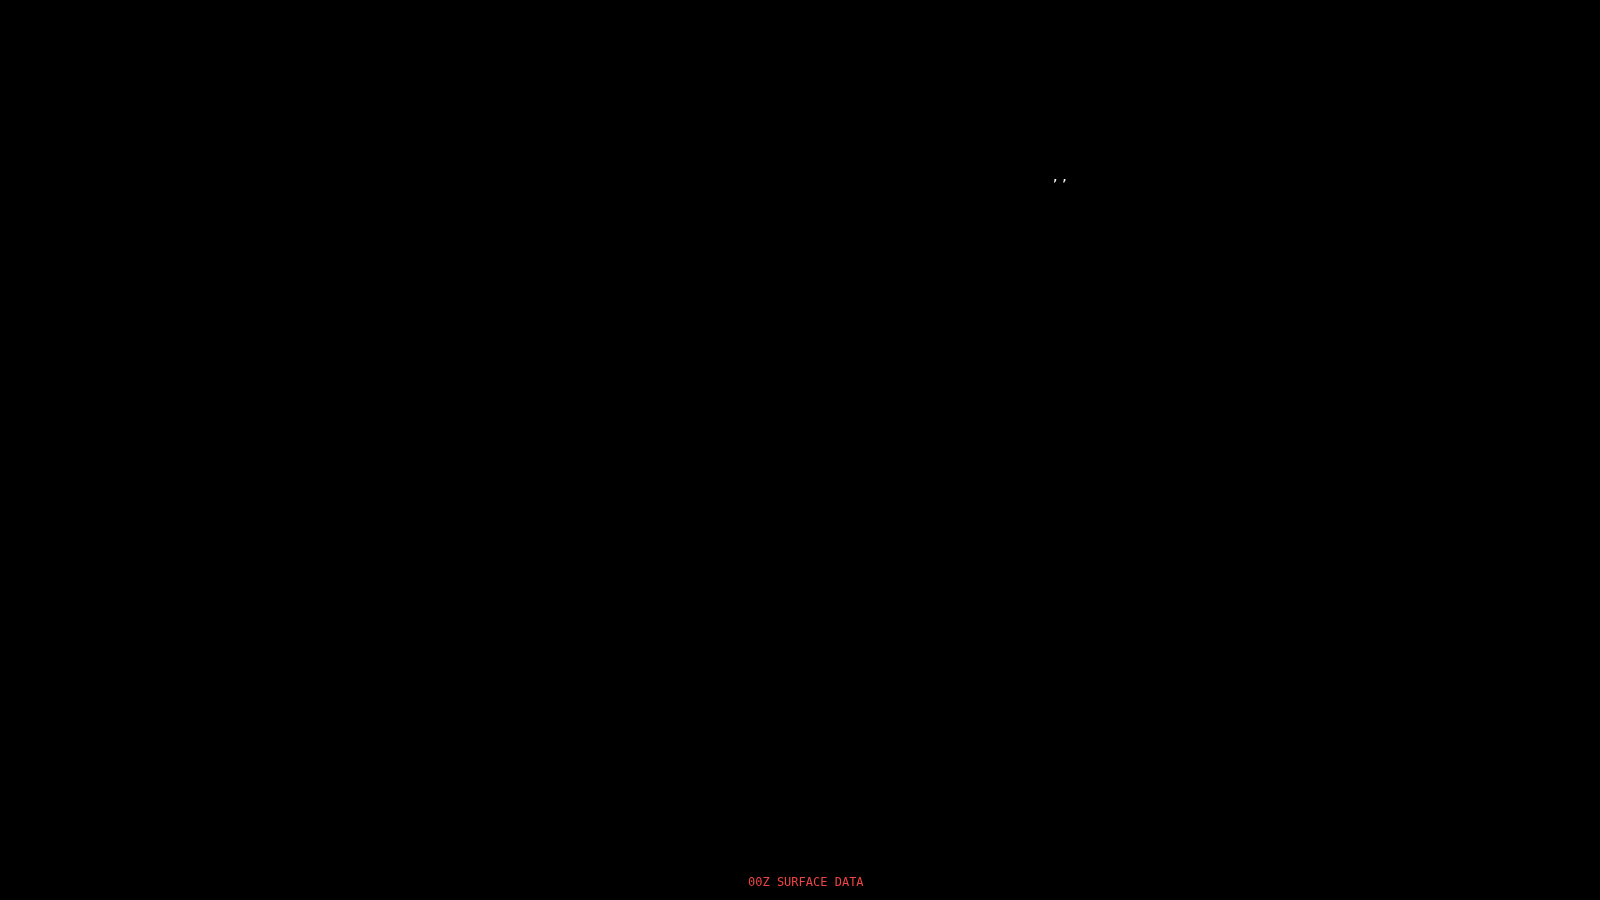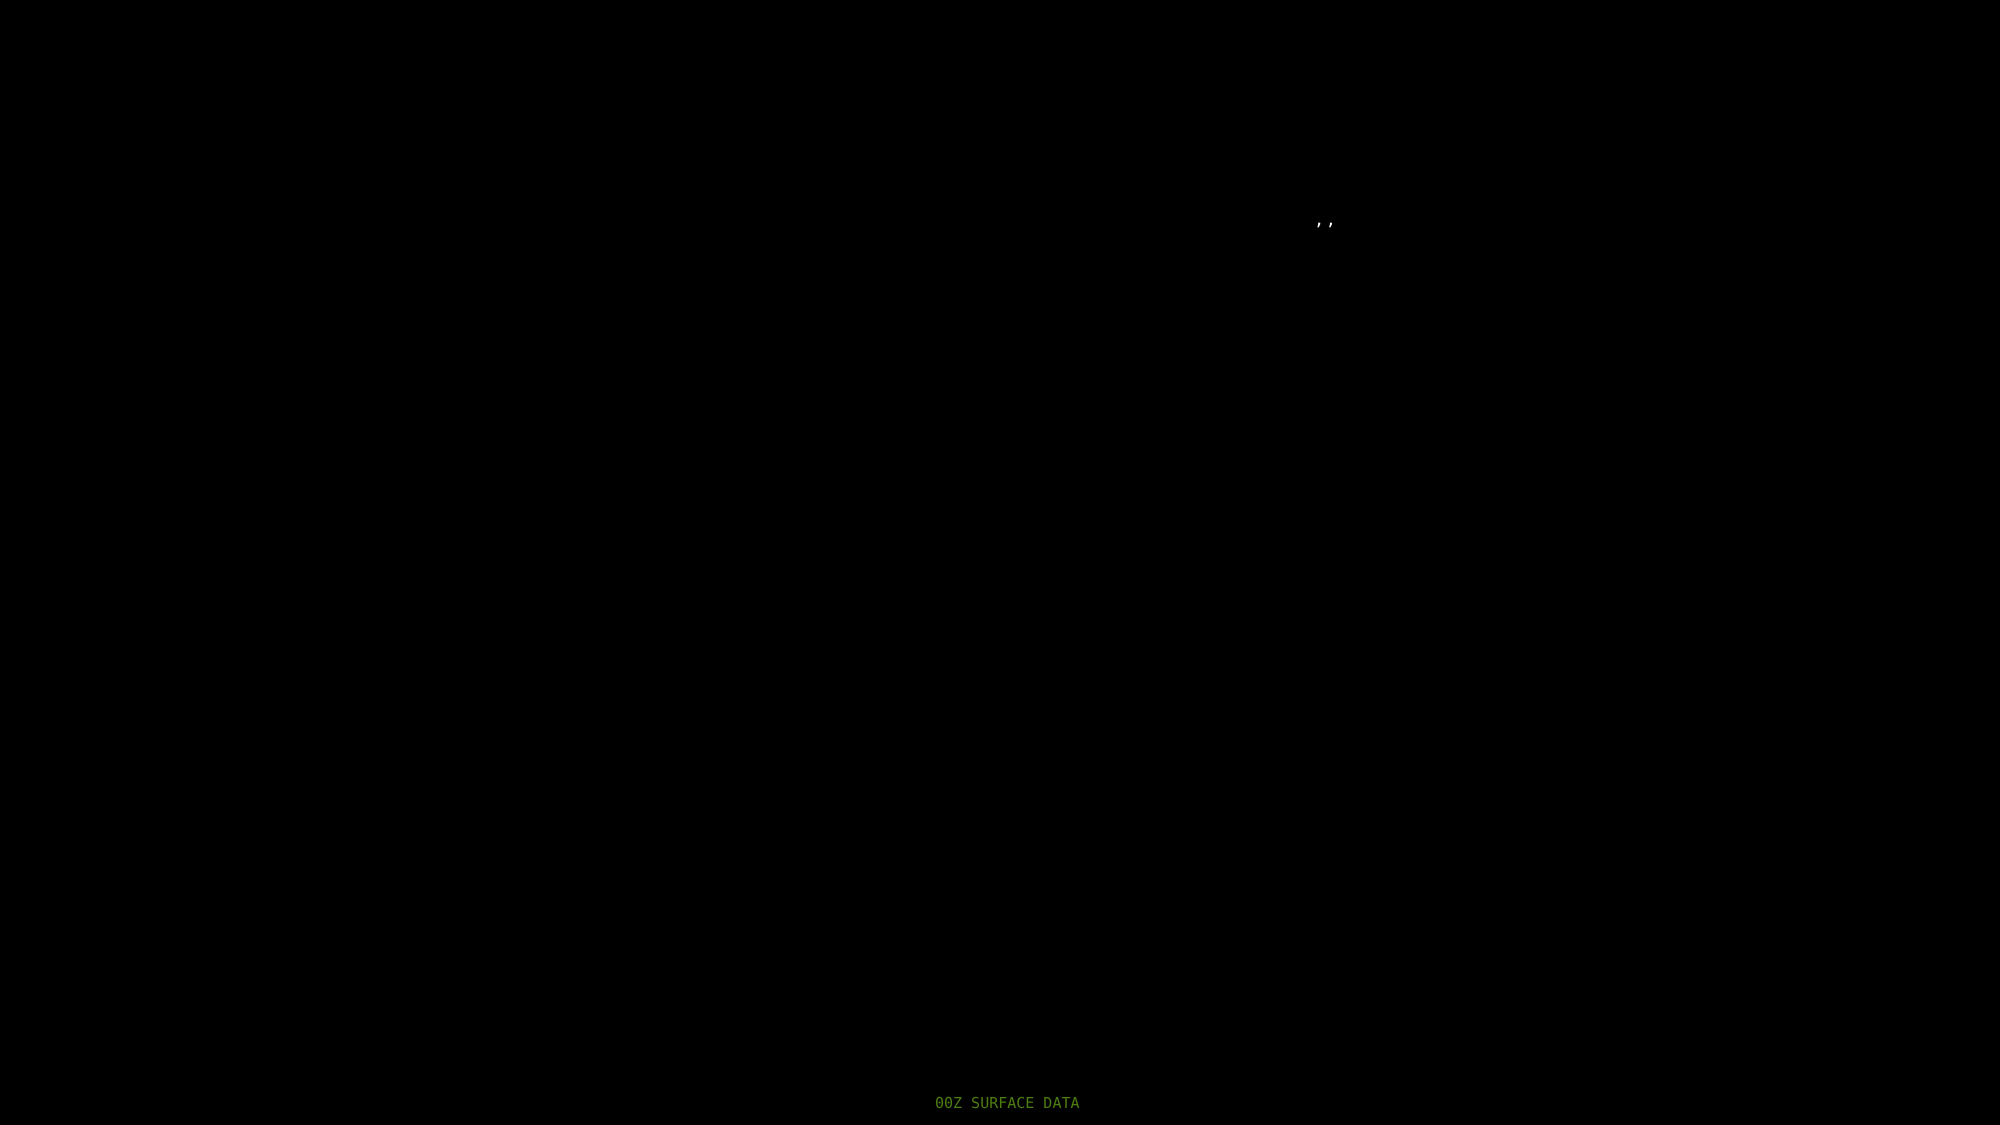--- a/index.html
+++ b/index.html
@@ -22,21 +22,21 @@
     color: #ffffff;
     font-size: 13px;
     letter-spacing: 1.5px;
     line-height: 13px;
     white-space: pre;
   }
   .caption {
     position: absolute;
     left: 748px;
     top: 875px;
-    color: #4d7c0f;
+    color: #ef4444;
     font-size: 12px;
     line-height: 14px;
     letter-spacing: 0px;
     white-space: pre;
   }
 </style>
 </head>
 <body>
 
 <div class="screen">

